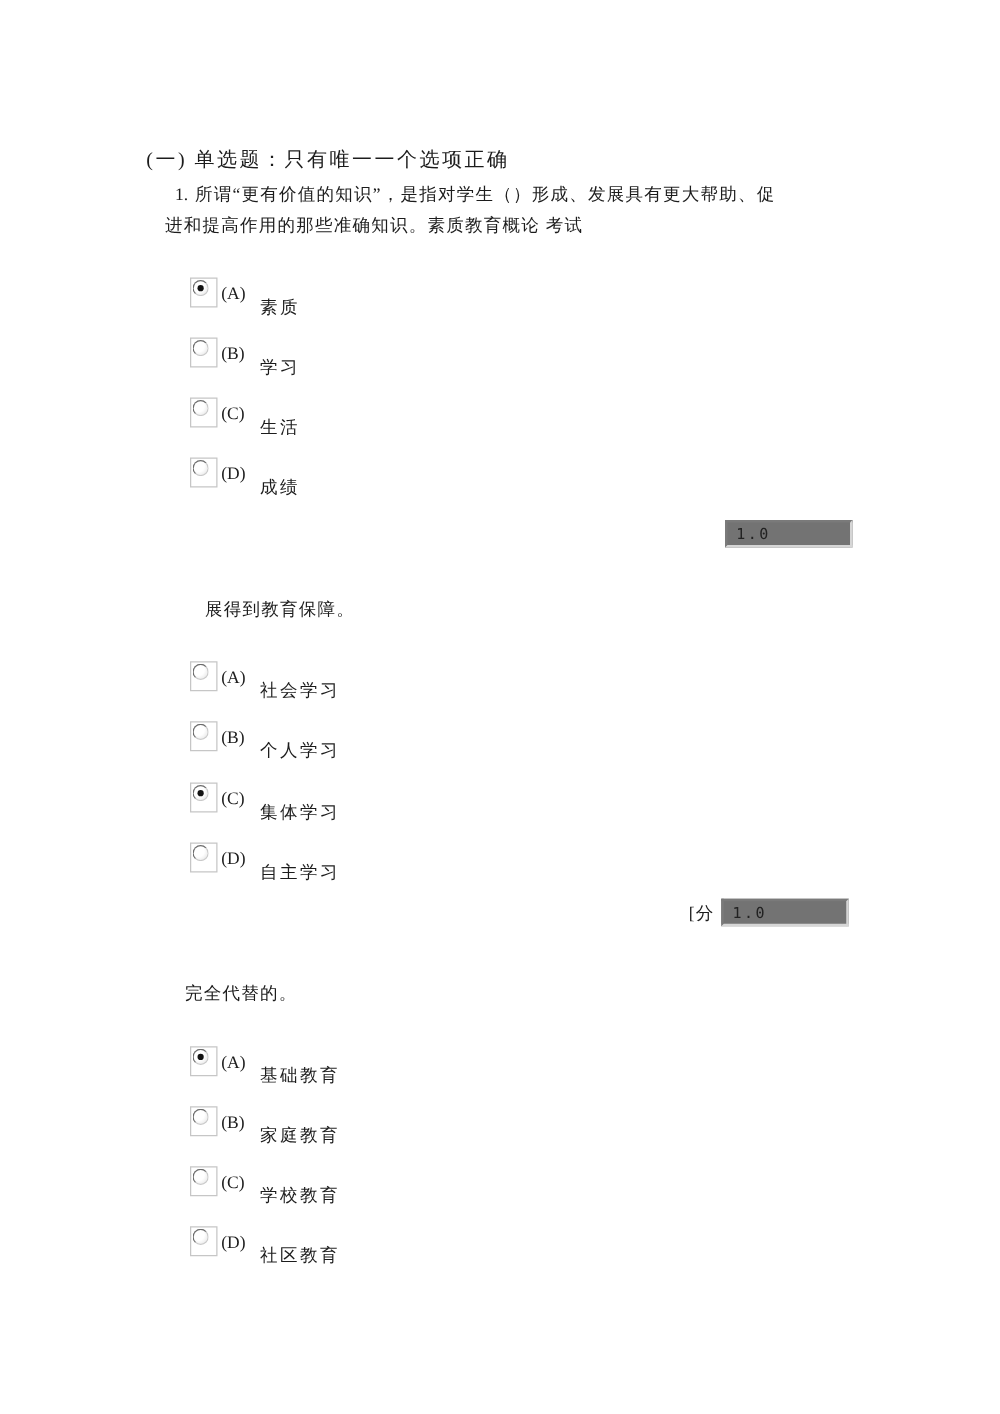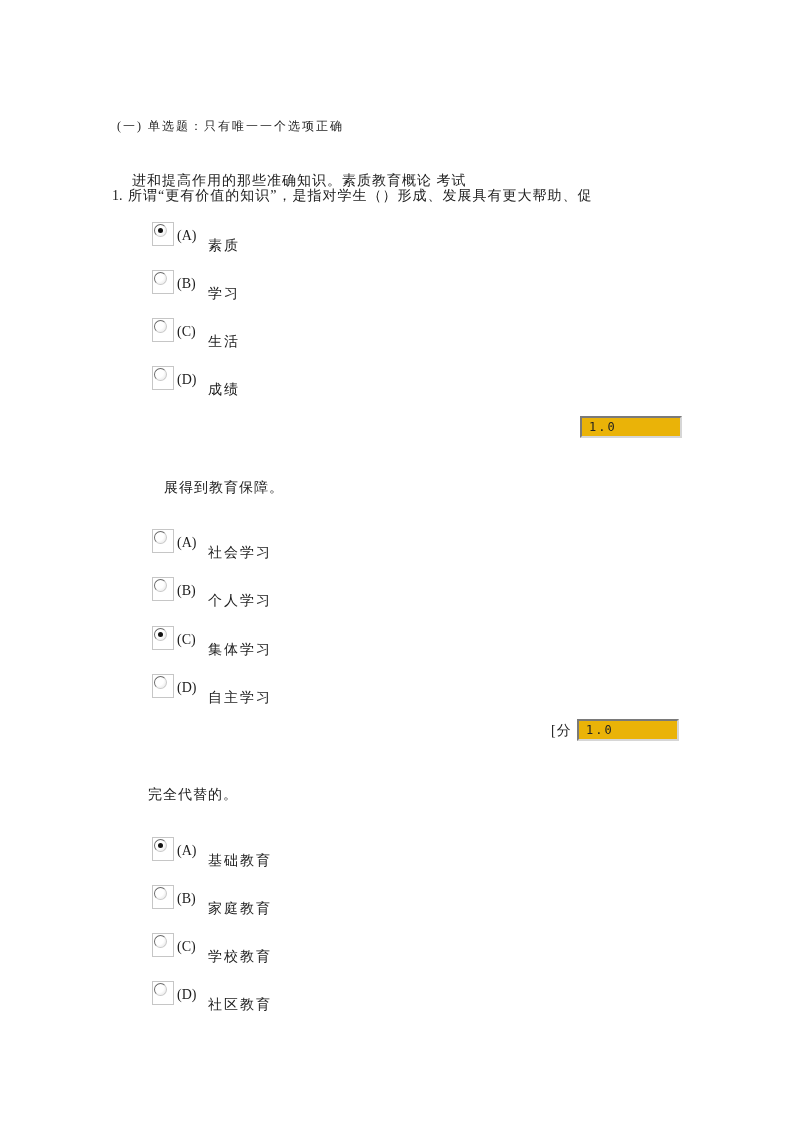--- a/index.html
+++ b/index.html
@@ -6,21 +6,21 @@
   body{
     width:800px;height:1131px;background:#ffffff;
     font-family:"Liberation Serif","DejaVu Serif",serif;
     color:#1c1c1c;
     -webkit-font-smoothing:antialiased;
   }
   .page{position:relative;width:800px;height:1131px;background:#ffffff;overflow:hidden;}
 
   .section-title{
     position:absolute;left:117px;top:118px;
-    font-size:12px;letter-spacing:2px;white-space:nowrap;
+    font-size:16px;letter-spacing:2px;white-space:nowrap;
   }
 
   .q-line{position:absolute;font-size:14px;letter-spacing:1px;white-space:nowrap;}
   .q-line .q-num{display:inline-block;min-width:16px;letter-spacing:0;}
 
   .opt{position:absolute;left:152px;width:400px;height:26px;}
   .radio-cell{
     position:absolute;left:0;top:0;width:20px;height:22px;
     background:#ffffff;border:1px solid #c6c6c6;box-sizing:content-box;cursor:pointer;
   }
@@ -32,28 +32,28 @@
   .radio-cell.selected .radio-circle::after{
     content:"";position:absolute;left:3px;top:3px;width:5px;height:5px;
     border-radius:50%;background:#121212;
   }
   .opt-key{position:absolute;left:25px;top:6px;font-size:14px;letter-spacing:0;}
   .opt-label{position:absolute;left:56px;top:15px;font-size:14px;letter-spacing:2px;white-space:nowrap;}
 
   .score-input{
     position:absolute;width:89px;height:18px;
     border:2px solid;border-color:#7a7a7a #d6d6d6 #d6d6d6 #7a7a7a;
-    background:#eab308;color:#222222;
+    background:#737373;color:#222222;
     font-family:"DejaVu Sans Mono",monospace;font-size:12px;letter-spacing:2px;
     padding:0 2px 0 7px;outline:none;
   }
   .score-prefix{position:absolute;font-size:14px;letter-spacing:1px;white-space:nowrap;}
 
   
-  #q1-l1{left:112px;top:147px;margin-top:40px;} #q1-l2{left:132px;top:172px;}
+  #q1-l1{left:140px;top:147px;} #q1-l2{left:132px;top:172px;}
   #q1-a{top:222px;} #q1-b{top:270px;} #q1-c{top:318px;} #q1-d{top:366px;}
   #score1{left:580px;top:416px;}
   #q2-l1{left:128px;top:454px;} #q2-l2{left:164px;top:479px;}
   #q2-a{top:529px;} #q2-b{top:577px;} #q2-c{top:626px;} #q2-d{top:674px;}
   #score2-prefix{left:551px;top:722px;} #score2{left:577px;top:719px;}
   #q3-l1{left:128px;top:761px;} #q3-l2{left:148px;top:786px;}
   #q3-a{top:837px;} #q3-b{top:885px;} #q3-c{top:933px;} #q3-d{top:981px;}
 </style>
 </head>
 <body>

